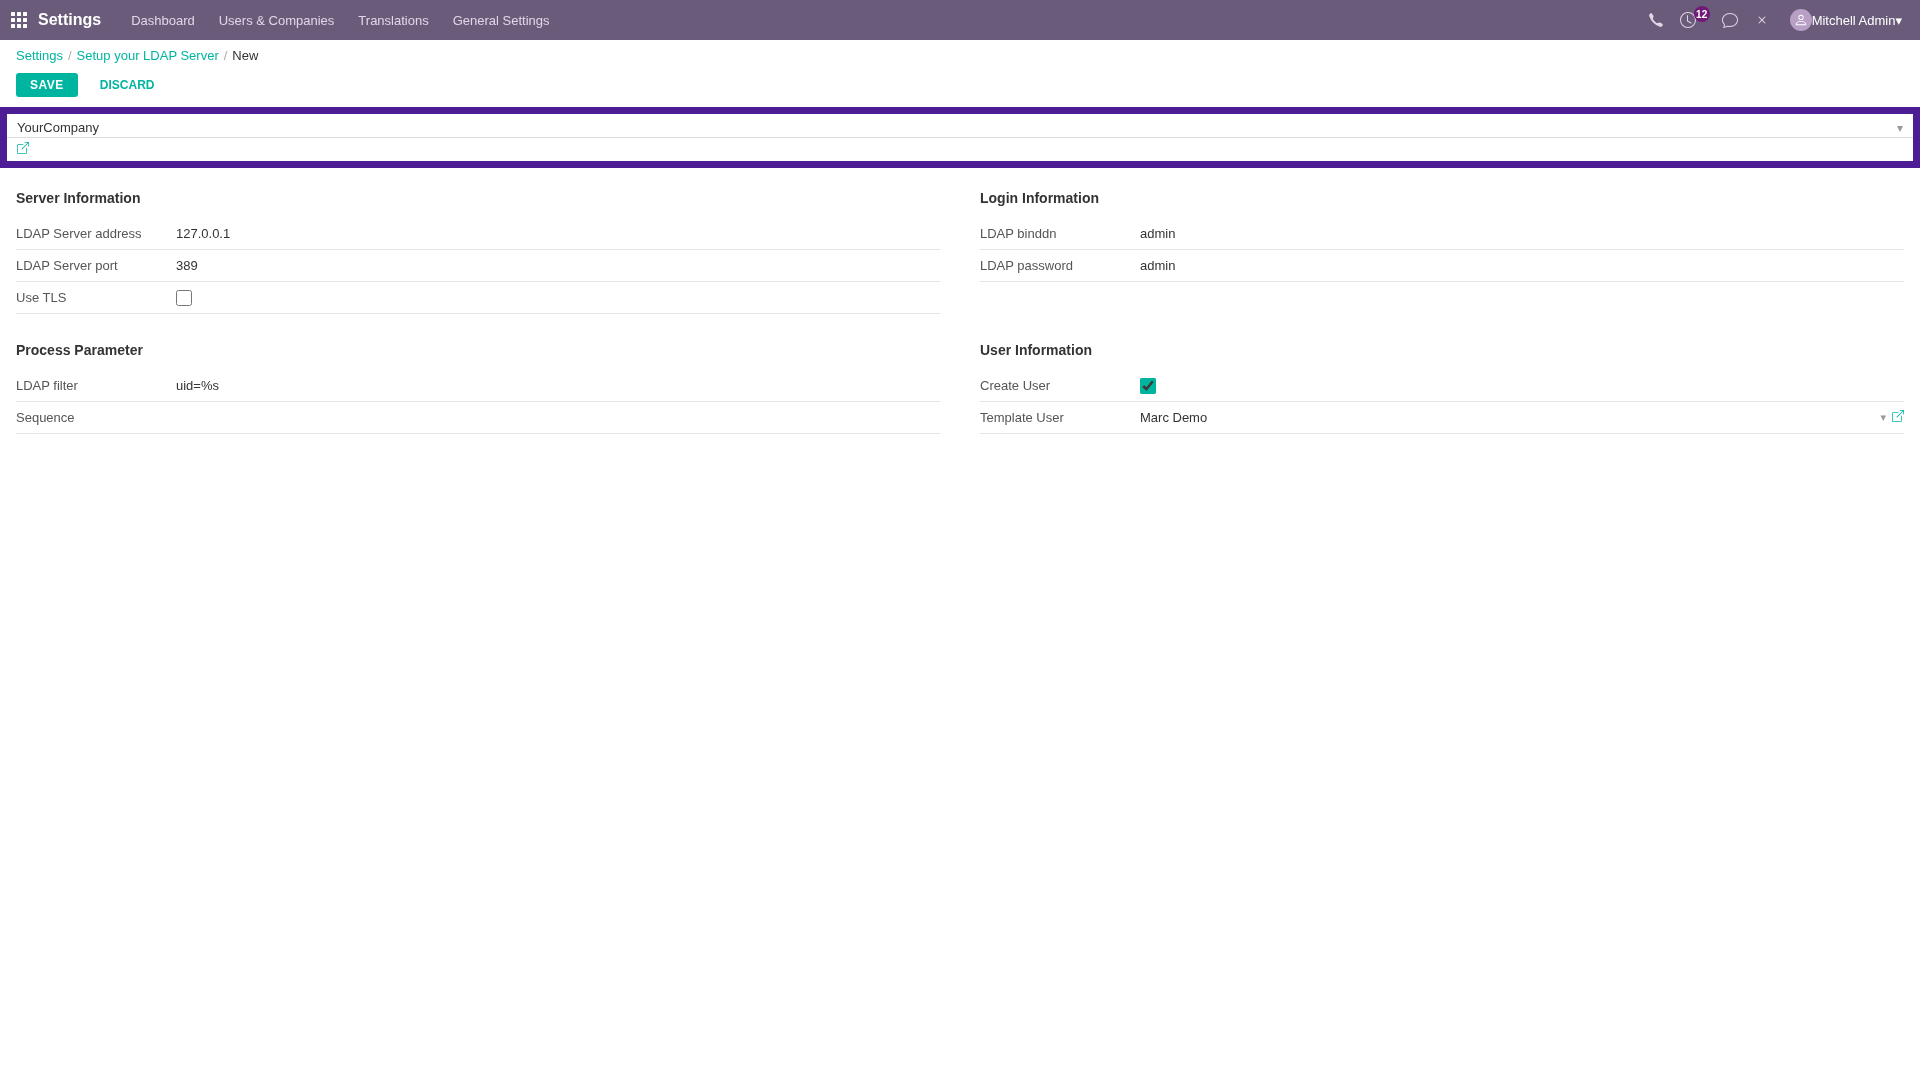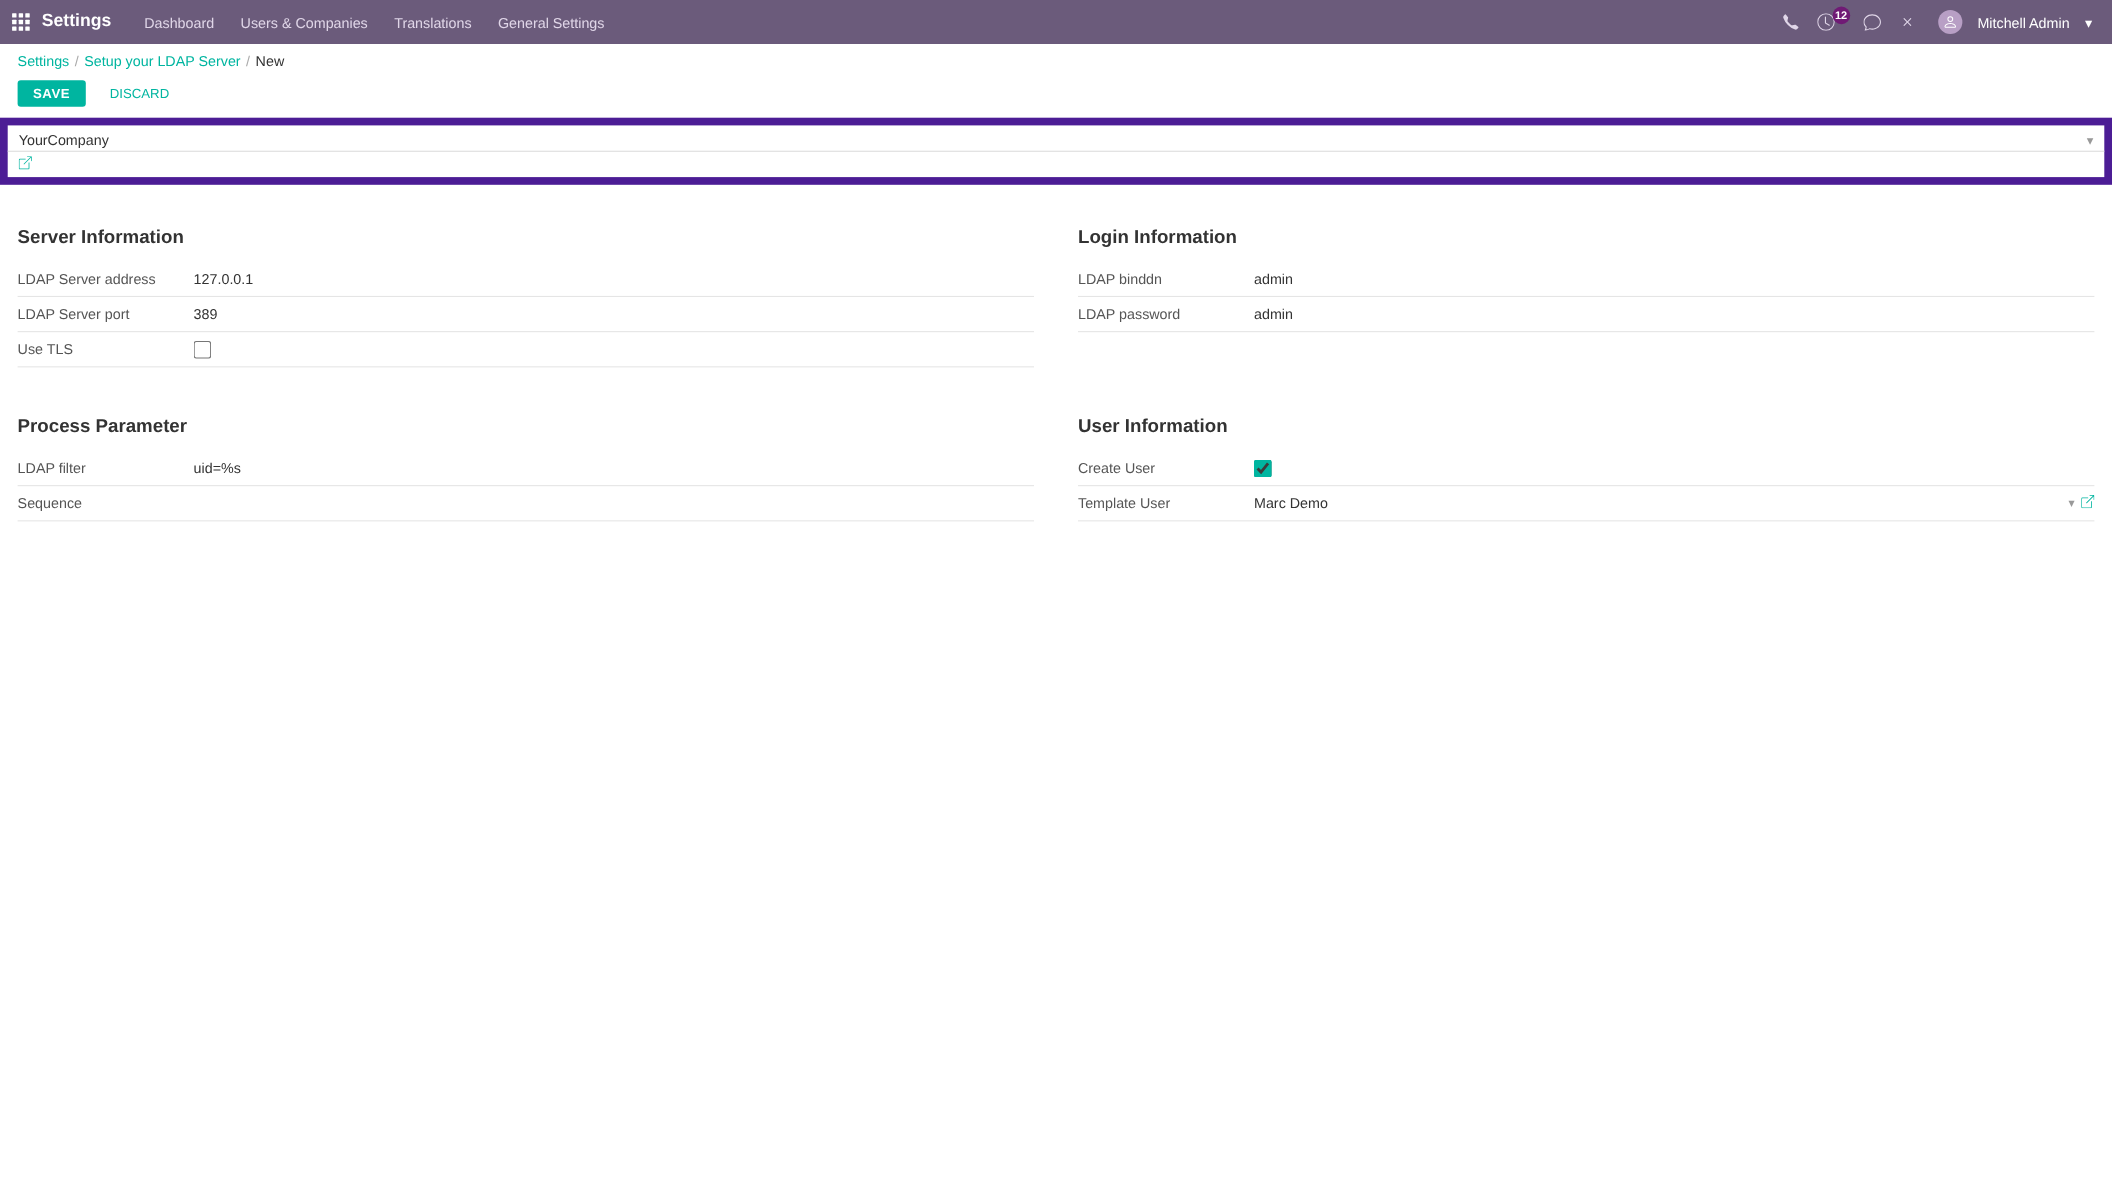--- a/index.html
+++ b/index.html
@@ -67,21 +67,21 @@
       align-items: center;
       justify-content: center;
       position: relative;
       top: -6px;
       left: -6px;
       margin-right: -6px;
     }
     .topbar-user {
       display: flex;
       align-items: center;
-      gap: 14px;
+      gap: 0;
       color: #fff;
       cursor: pointer;
       padding: 4px 8px;
       border-radius: 3px;
     }
     .user-avatar {
       width: 22px;
       height: 22px;
       border-radius: 50%;
       background: #b89fc5;
@@ -126,21 +126,21 @@
       cursor: pointer;
       letter-spacing: 0.5px;
       text-transform: uppercase;
     }
     .btn-discard {
       background: transparent;
       color: #00b5a0;
       border: none;
       padding: 5px 14px;
       font-size: 12px;
-      font-weight: 400;
+      font-weight: 700;
       border-radius: 3px;
       cursor: pointer;
       text-transform: uppercase;
     }
 
     
     .company-selector-row {
       border: 7px solid #4c1d95;
       margin: 0 0 8px 0;
       padding: 0;
@@ -174,25 +174,25 @@
 
     
     .main-content {
       padding: 10px 16px;
       display: grid;
       grid-template-columns: 1fr 1fr;
       gap: 0 40px;
     }
 
     .section-title {
-      font-size: 17px;
+      font-size: 14px;
       font-weight: 600;
       color: #333;
       margin-bottom: 12px;
-      margin-top: 20px;
+      margin-top: 4px;
     }
 
     .form-section {
       margin-bottom: 24px;
     }
 
     .form-row {
       display: flex;
       align-items: center;
       border-bottom: 1px solid #e5e5e5;

